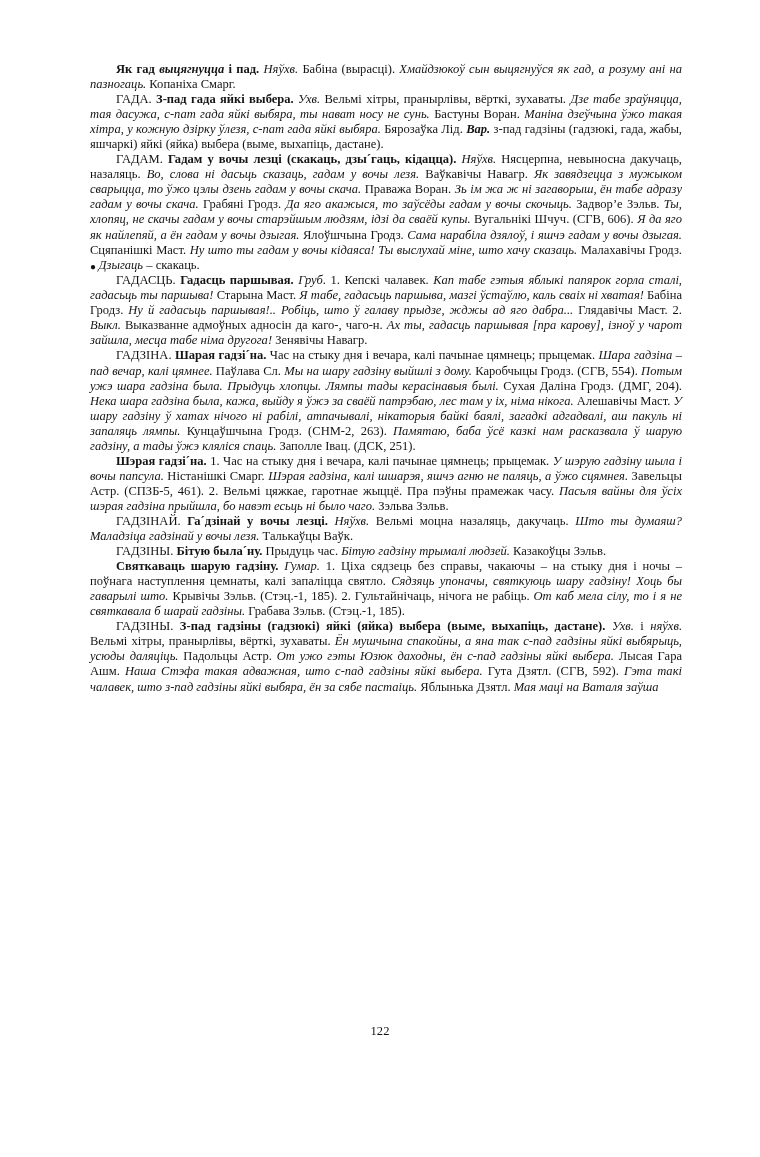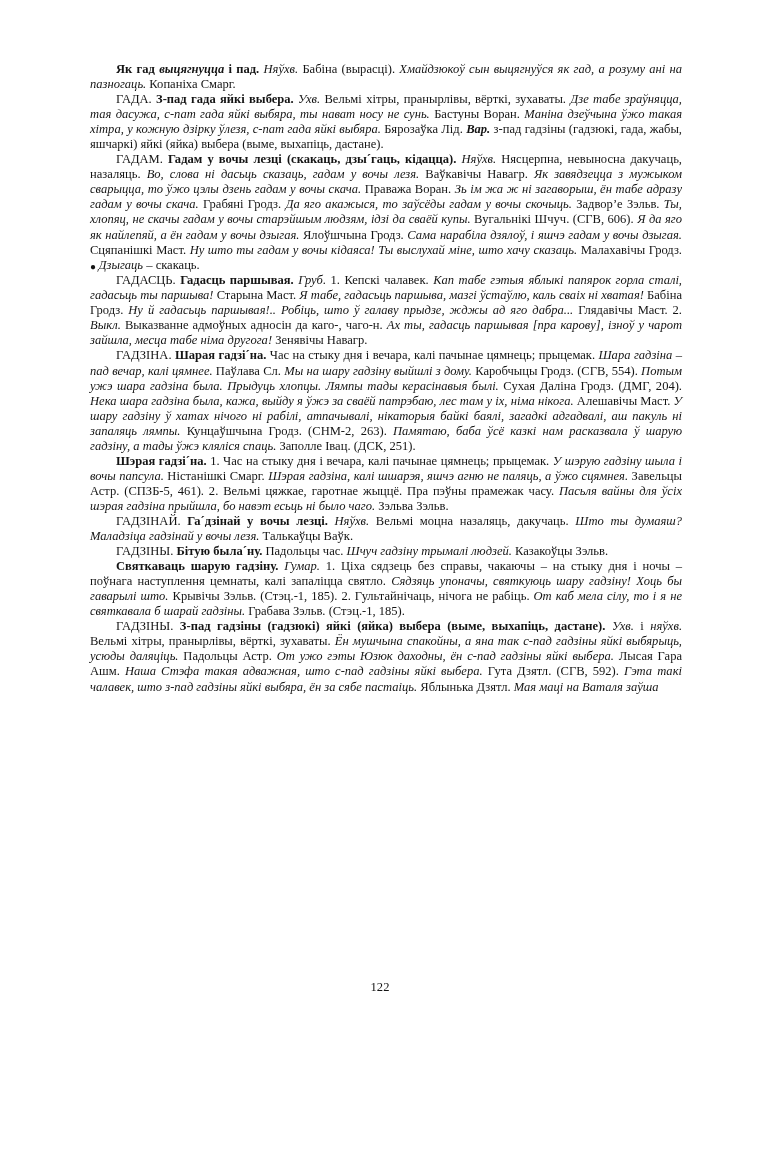--- a/index.html
+++ b/index.html
@@ -39,21 +39,21 @@
   }
   b, .b {
     font-weight: bold;
   }
   i, .i {
   }
   .pageno {
     position: absolute;
     left: 0;
     right: 0;
-    top: 980px;
+    top: 1024px;
     text-align: center;
     font-size: 12.55px;
     line-height: 15px;
   }
   .bullet {
     font-size: 10px;
     vertical-align: middle;
   }
 </style>
 </head>
@@ -62,20 +62,20 @@
 <div id="page">
 
   <div class="body-text" id="entries-container">
       <p class="para" id="entry-gad-continued"><b>Як гад </b><b style="font-style: italic;">выцягнуцца</b><b> і пад. </b><i>Няўхв.</i><span> Бабіна (вырасці). </span><i>Хмайдзюкоў сын выцягнуўся як гад, а розуму ані на пазногаць.</i><span> Копаніха Смарг.</span></p>
       <p class="para" id="entry-gada"><span>ГАДА. </span><b>З-пад гада яйкі выбера.</b><span> </span><i>Ухв.</i><span> Вельмі хітры, пранырлівы, вёрткі, зухаваты. </span><i>Дзе табе зраўняцца, тая дасужа, с-пат гада яйкі выбяра, ты нават носу не сунь.</i><span> Бастуны Воран. </span><i>Маніна дзеўчына ўжо такая хітра, у кожную дзірку ўлезя, с-пат гада яйкі выбяра.</i><span> Бярозаўка Лід. </span><b style="font-style: italic;">Вар.</b><span> з-пад гадзіны (гадзюкі, гада, жабы, яшчаркі) яйкі (яйка) выбера (выме, выхапіць, дастане).</span></p>
       <p class="para" id="entry-gadam"><span>ГАДАМ. </span><b>Гадам у вочы лезці (скакаць, дзы´гаць, кідацца).</b><span> </span><i>Няўхв.</i><span> Нясцерпна, невыносна дакучаць, назаляць. </span><i>Во, слова ні дасьць сказаць, гадам у вочы лезя.</i><span> Ваўкавічы Навагр. </span><i>Як завядзецца з мужыком сварыцца, то ўжо цэлы дзень гадам у вочы скача.</i><span> Праважа Воран. </span><i>Зь ім жа ж ні загаворыш, ён табе адразу гадам у вочы скача.</i><span> Грабяні Гродз. </span><i>Да яго акажыся, то заўсёды гадам у вочы скочыць.</i><span> Задвор’е Зэльв. </span><i>Ты, хлопяц, не скачы гадам у вочы старэйшым людзям, ідзі да сваёй купы.</i><span> Вугальнікі Шчуч. (СГВ, 606). </span><i>Я да яго як найлепяй, а ён гадам у вочы дзыгая.</i><span> Ялоўшчына Гродз. </span><i>Сама нарабіла дзялоў, і яшчэ гадам у вочы дзыгая.</i><span> Сцяпанішкі Маст. </span><i>Ну што ты гадам у вочы кідаяса! Ты выслухай міне, што хачу сказаць.</i><span> Малахавічы Гродз. </span><span class="bullet">● </span><i>Дзыгаць</i><span> – скакаць.</span></p>
       <p class="para" id="entry-gadasc"><span>ГАДАСЦЬ. </span><b>Гадасць паршывая.</b><span> </span><i>Груб.</i><span> 1. Кепскі чалавек. </span><i>Кап табе гэтыя яблыкі папярок горла сталі, гадасьць ты паршыва!</i><span> Старына Маст. </span><i>Я табе, гадасьць паршыва, мазгі ўстаўлю, каль сваіх ні хватая!</i><span> Бабіна Гродз. </span><i>Ну й гадасьць паршывая!.. Робіць, што ў галаву прыдзе, жджы ад яго дабра...</i><span> Глядавічы Маст. 2. </span><i>Выкл.</i><span> Выказванне адмоўных адносін да каго-, чаго-н. </span><i>Ах ты, гадасць паршывая [пра карову], ізноў у чарот зайшла, месца табе німа другога!</i><span> Зенявічы Навагр.</span></p>
       <p class="para" id="entry-gadzina"><span>ГАДЗІНА. </span><b>Шарая гадзі´на.</b><span> Час на стыку дня і вечара, калі пачынае цямнець; прыцемак. </span><i>Шара гадзіна – пад вечар, калі цямнее.</i><span> Паўлава Сл. </span><i>Мы на шару гадзіну выйшлі з дому.</i><span> Каробчыцы Гродз. (СГВ, 554). </span><i>Потым ужэ шара гадзіна была. Прыдуць хлопцы. Лямпы тады керасінавыя былі.</i><span> Сухая Даліна Гродз. (ДМГ, 204). </span><i>Нека шара гадзіна была, кажа, выйду я ўжэ за сваёй патрэбаю, лес там у іх, німа нікога.</i><span> Алешавічы Маст. </span><i>У шару гадзіну ў хатах нічого ні рабілі, атпачывалі, нікаторыя байкі баялі, загадкі адгадвалі, аш пакуль ні запаляць лямпы.</i><span> Кунцаўшчына Гродз. (СНМ-2, 263). </span><i>Памятаю, баба ўсё казкі нам расказвала ў шарую гадзіну, а тады ўжэ кляліся спаць.</i><span> Заполле Івац. (ДСК, 251).</span></p>
       <p class="para" id="entry-sheraya-gadzina"><b>Шэрая гадзі´на.</b><span> 1. Час на стыку дня і вечара, калі пачынае цямнець; прыцемак. </span><i>У шэрую гадзіну шыла і вочы папсула.</i><span> Ністанішкі Смарг. </span><i>Шэрая гадзіна, калі шшарэя, яшчэ агню не паляць, а ўжо сцямнея.</i><span> Завельцы Астр. (СПЗБ-5, 461). 2. Вельмі цяжкае, гаротнае жыццё. Пра пэўны прамежак часу. </span><i>Пасьля вайны для ўсіх шэрая гадзіна прыйшла, бо навэт есьць ні было чаго.</i><span> Зэльва Зэльв.</span></p>
       <p class="para" id="entry-gadzinay"><span>ГАДЗІНАЙ. </span><b>Га´дзінай у вочы лезці.</b><span> </span><i>Няўхв.</i><span> Вельмі моцна назаляць, дакучаць. </span><i>Што ты думаяш? Маладзіца гадзінай у вочы лезя.</i><span> Талькаўцы Ваўк.</span></p>
-      <p class="para" id="entry-gadzinu"><span>ГАДЗІНЫ. </span><b>Бітую была´ну.</b><span> Падольцы час. </span><i>Шчуч гадзіну трымалі людзей.</i><span> Казакоўцы Зэльв.</span></p>
+      <p class="para" id="entry-gadzinu"><span>ГАДЗІНЫ. </span><b>Бітую была´ну.</b><span> Прыдуць час. </span><i>Бітую гадзіну трымалі людзей.</i><span> Казакоўцы Зэльв.</span></p>
       <p class="para" id="entry-svyatkavac"><b>Святкаваць шарую гадзіну.</b><span> </span><i>Гумар.</i><span> 1. Ціха сядзець без справы, чакаючы – на стыку дня і ночы – поўнага наступлення цемнаты, калі запаліцца святло. </span><i>Сядзяць упоначы, святкуюць шару гадзіну! Хоць бы гаварылі што.</i><span> Крывічы Зэльв. (Стэц.-1, 185). 2. Гультайнічаць, нічога не рабіць. </span><i>От каб мела сілу, то і я не святкавала б шарай гадзіны.</i><span> Грабава Зэльв. (Стэц.-1, 185).</span></p>
       <p class="para" id="entry-gadziny"><span>ГАДЗІНЫ. </span><b>З-пад гадзіны (гадзюкі)  яйкі (яйка) выбера (выме, выхапіць, дастане).</b><span> </span><i>Ухв.</i><span> і </span><i>няўхв.</i><span> Вельмі хітры, пранырлівы, вёрткі, зухаваты. </span><i>Ён мушчына спакойны, а яна так с-пад гадзіны яйкі выбярыць, усюды даляціць.</i><span> Падольцы Астр. </span><i>От ужо гэты Юзюк даходны, ён с-пад гадзіны яйкі выбера.</i><span> Лысая Гара Ашм. </span><i>Наша Стэфа такая адважная, што с-пад гадзіны яйкі выбера.</i><span> Гута Дзятл. (СГВ, 592). </span><i>Гэта такі чалавек, што з-пад гадзіны яйкі выбяра, ён за сябе пастаіць.</i><span> Яблынька Дзятл. </span><i>Мая маці на Ваталя заўша</i></p>
     </div>
 
   <div class="pageno">122</div>
 
 </div>
 
 </body></html>

